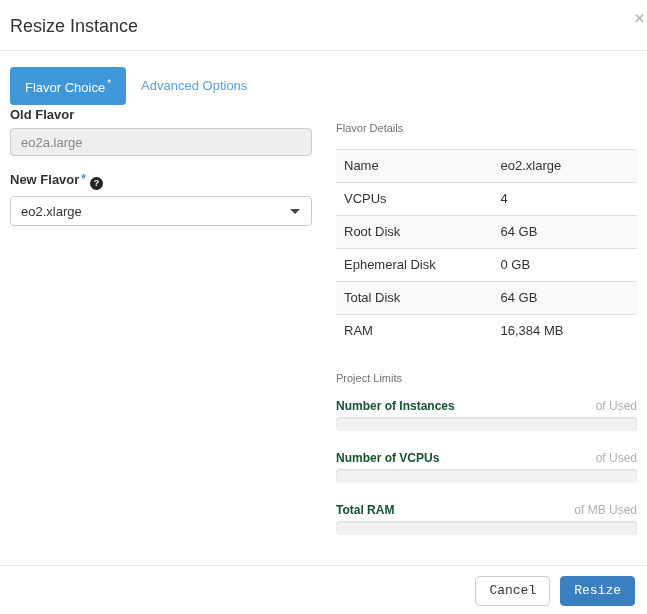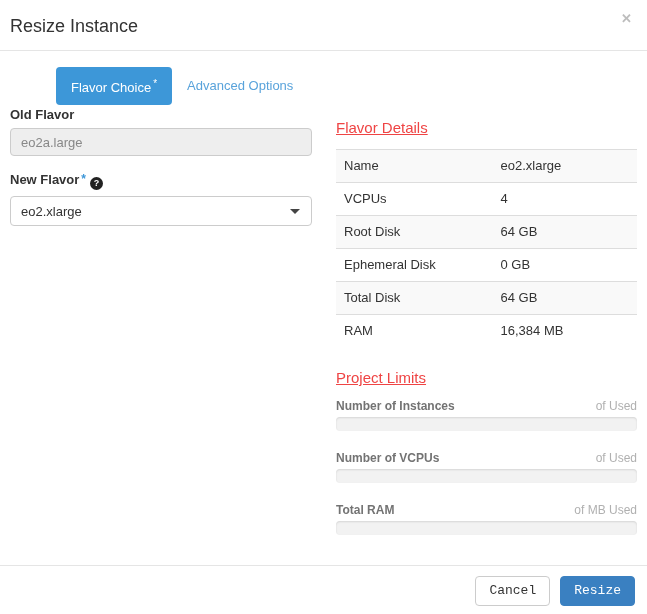--- a/index.html
+++ b/index.html
@@ -19,21 +19,21 @@
   .modal {
     width: 647px;
     height: 614px;
     background: #fff;
     display: flex;
     flex-direction: column;
   }
   
   .modal-header {
     flex: 0 0 auto;
-    padding: 15px 15px 13px 10px;
+    padding: 15px 2px 13px 10px;
     border-bottom: 1px solid #e5e5e5;
     display: flex;
     align-items: flex-start;
     justify-content: space-between;
   }
   .modal-title { font-size: 18px; font-weight: 400; color: #333; line-height: 22px; }
   .close-btn {
     font-size: 13px;
     font-weight: 700;
     color: #bdbdbd;
@@ -47,21 +47,21 @@
   .col-right { flex: 1 1 auto; padding-top: 68px; }
   
   .tabs { margin-top: 16px; display: flex; align-items: center; }
   .tab {
     font-size: 13px;
     line-height: 16px;
     padding: 9px 15px;
     border-radius: 4px;
     cursor: pointer;
   }
-  .tab.active { background: var(--accent); color: #fff; margin-left: 46px; }
+  .tab.active { background: var(--accent); color: #fff; }
   .tab.inactive { color: var(--link); text-align: right; }
   .tab sup { font-size: 10px; margin-left: 2px; }
   
   .field-label {
     display: block;
     font-size: 13px;
     font-weight: 700;
     color: #333;
     margin: 2px 0 6px 0;
     line-height: 15px;
@@ -111,40 +111,40 @@
     position: absolute;
     right: 12px;
     top: 13px;
     width: 0; height: 0;
     border-left: 5px solid transparent;
     border-right: 5px solid transparent;
     border-top: 5px solid #444;
     pointer-events: none;
   }
   
-  .section-heading { font-size: 15px; font-weight: 400; color: #ef4444; line-height: 18px; text-decoration: underline; }
+  .section-heading { font-size: 11px; font-weight: 400; color: #737373; line-height: 18px; }
   .details-table {
     width: 100%;
     border-collapse: collapse;
     margin-top: 12px;
     font-size: 13px;
   }
   .details-table tr { border-top: 1px solid #ddd; }
   .details-table tr:nth-child(odd) { background: #f9f9f9; }
   .details-table td { padding: 9px 8px; color: #333; line-height: 14px; }
   .details-table td.lbl { width: 52%; }
   .limits-heading { margin-top: 22px; margin-bottom: 12px; }
   .limit-group { margin-bottom: 20px; }
   .limit-header {
     display: flex;
     justify-content: space-between;
     align-items: baseline;
     margin-bottom: 4px;
   }
-  .limit-label { font-size: 12px; font-weight: 700; color: #737373; text-align: center; }
+  .limit-label { font-size: 12px; font-weight: 700; color: #14532d; text-align: center; }
   .limit-usage { font-size: 12px; color: #b0b0b0; }
   .progress-bar {
     width: 100%;
     height: 14px;
     background: #f2f2f2;
     border-radius: 4px;
     box-shadow: inset 0 1px 2px rgba(0,0,0,0.12);
   }
   
   .modal-footer {

